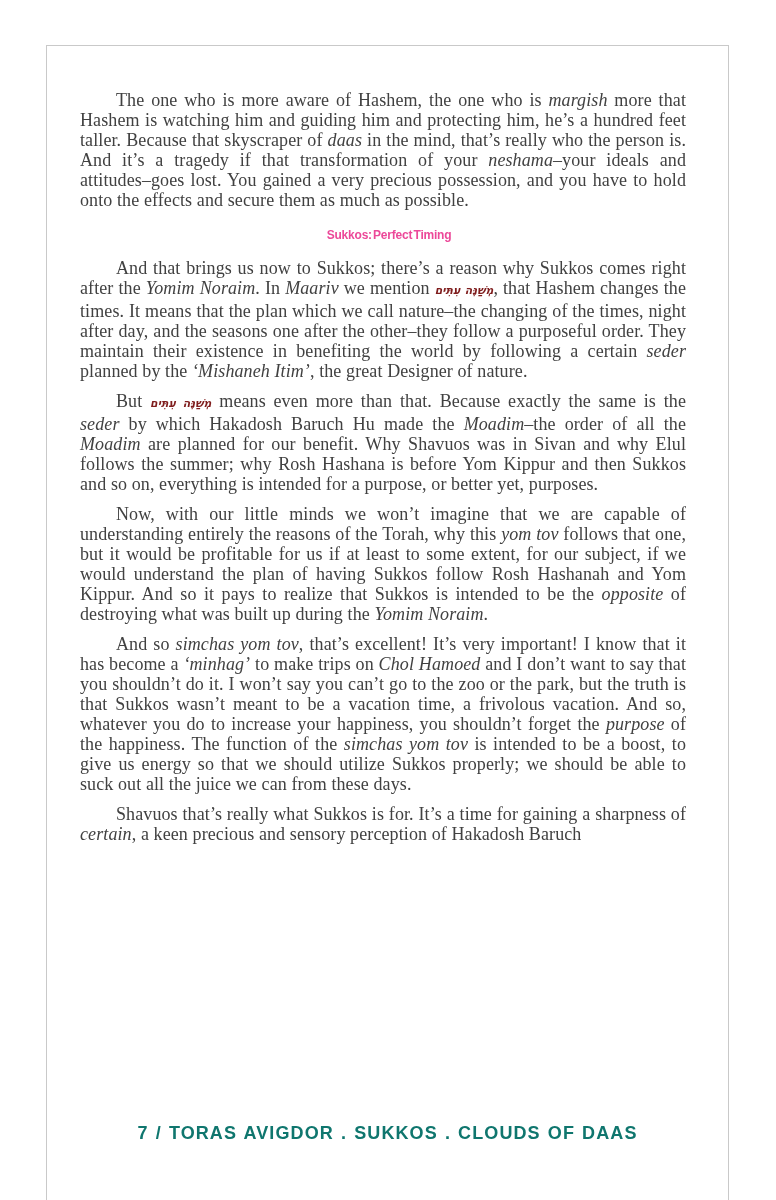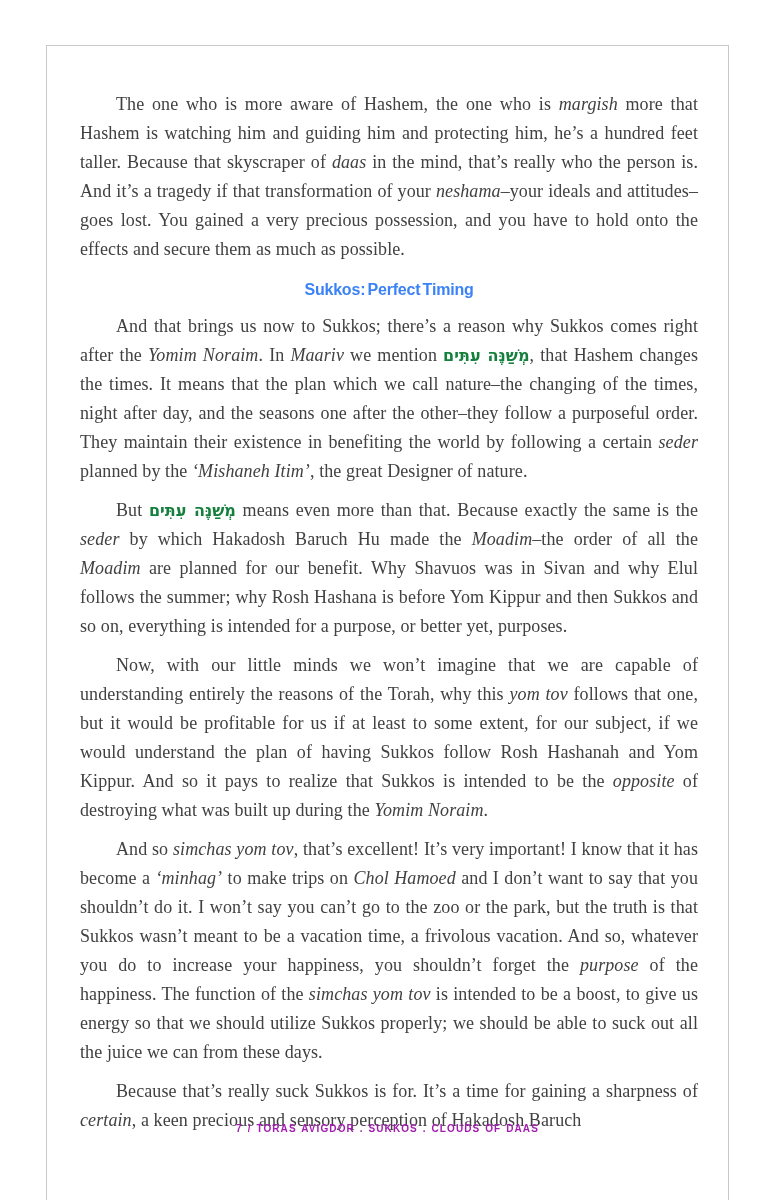--- a/index.html
+++ b/index.html
@@ -19,73 +19,74 @@
     left: 46px;
     top: 45px;
     width: 683px;
     height: 1420px;
     box-sizing: border-box;
     background: #ffffff;
     border: 1px solid #c9c9c9;
     padding: 44px 30px 0 33px;
   }
   .content p {
-    margin: 0 0 10px 0;
+    margin: 0 12px 10px 0;
     text-indent: 36px;
     font-size: 18px;
-    line-height: 29px;
+    line-height: 20px;
     letter-spacing: 0.1px;
     color: #414141;
     text-align: justify;
   }
   .content p:last-of-type {
     margin-bottom: 0;
   }
   .content em {
     font-style: italic;
   }
   .content h2 {
     font-family: "Liberation Sans", sans-serif;
     font-weight: bold;
-    font-size: 16px;
+    font-size: 12px;
     line-height: 21px;
-    color: #3b82f6;
+    color: #ec4899;
     text-align: center;
     letter-spacing: -0.2px;
     word-spacing: -2px;
     margin: 15px 0 12px 0;
   }
   .heb {
     font-family: "DejaVu Sans", sans-serif;
     font-weight: bold;
-    font-size: 16px;
+    font-size: 11px;
     letter-spacing: 0;
-    color: #15803d;
+    color: #7f1d1d;
+    font-style: italic;
   }
   .footer {
     position: absolute;
     left: 0;
     right: 0;
     top: 1077px;
     text-align: center;
     font-family: "Liberation Sans", sans-serif;
     font-weight: bold;
-    font-size: 10px;
+    font-size: 18px;
     letter-spacing: 1.1px;
     word-spacing: 1px;
-    color: #a21caf;
+    color: #0f766e;
   }
 </style>
 </head>
 <body>
 
 <div class="page">
   <div class="content">
       <p><span>The one who is more aware of Hashem, the one who is </span><em>margish</em><span> more that Hashem is watching him and guiding him and protecting him, he’s a hundred feet taller. Because that skyscraper of </span><em>daas</em><span> in the mind, that’s really who the person is. And it’s a tragedy if that transformation of your </span><em>neshama</em><span>–your ideals and attitudes–goes lost. You gained a very precious possession, and you have to hold onto the effects and secure them as much as possible.</span></p>
       <h2>Sukkos: Perfect Timing</h2>
       <p><span>And that brings us now to Sukkos; there’s a reason why Sukkos comes right after the </span><em>Yomim Noraim</em><span>. In </span><em>Maariv</em><span> we mention </span><span class="heb">מְשַׁנֶּה עִתִּים</span><span>, that Hashem changes the times. It means that the plan which we call nature–the changing of the times, night after day, and the seasons one after the other–they follow a purposeful order. They maintain their existence in benefiting the world by following a certain </span><em>seder</em><span> planned by the </span><em>‘Mishaneh Itim’</em><span>, the great Designer of nature.</span></p>
       <p><span>But </span><span class="heb">מְשַׁנֶּה עִתִּים</span><span> means even more than that. Because exactly the same is the </span><em>seder</em><span> by which Hakadosh Baruch Hu made the </span><em>Moadim</em><span>–the order of all the </span><em>Moadim</em><span> are planned for our benefit. Why Shavuos was in Sivan and why Elul follows the summer; why Rosh Hashana is before Yom Kippur and then Sukkos and so on, everything is intended for a purpose, or better yet, purposes.</span></p>
       <p><span>Now, with our little minds we won’t imagine that we are capable of understanding entirely the reasons of the Torah, why this </span><em>yom tov</em><span> follows that one, but it would be profitable for us if at least to some extent, for our subject, if we would understand the plan of having Sukkos follow Rosh Hashanah and Yom Kippur. And so it pays to realize that Sukkos is intended to be the </span><em>opposite</em><span> of destroying what was built up during the </span><em>Yomim Noraim</em><span>.</span></p>
       <p><span>And so </span><em>simchas yom tov</em><span>, that’s excellent! It’s very important! I know that it has become a </span><em>‘minhag’</em><span> to make trips on </span><em>Chol Hamoed</em><span> and I don’t want to say that you shouldn’t do it. I won’t say you can’t go to the zoo or the park, but the truth is that Sukkos wasn’t meant to be a vacation time, a frivolous vacation. And so, whatever you do to increase your happiness, you shouldn’t forget the </span><em>purpose</em><span> of the happiness. The function of the </span><em>simchas yom tov</em><span> is intended to be a boost, to give us energy so that we should utilize Sukkos properly; we should be able to suck out all the juice we can from these days.</span></p>
-      <p><span>Because that’s really suck Sukkos is for. It’s a time for gaining a sharpness of </span><em>certain</em><span>, a keen precious and sensory perception of Hakadosh Baruch</span></p>
+      <p><span>Shavuos that’s really what Sukkos is for. It’s a time for gaining a sharpness of </span><em>certain</em><span>, a keen precious and sensory perception of Hakadosh Baruch</span></p>
     </div>
   <div class="footer">7 / TORAS AVIGDOR . SUKKOS . CLOUDS OF DAAS</div>
 </div>
 
 </body></html>

